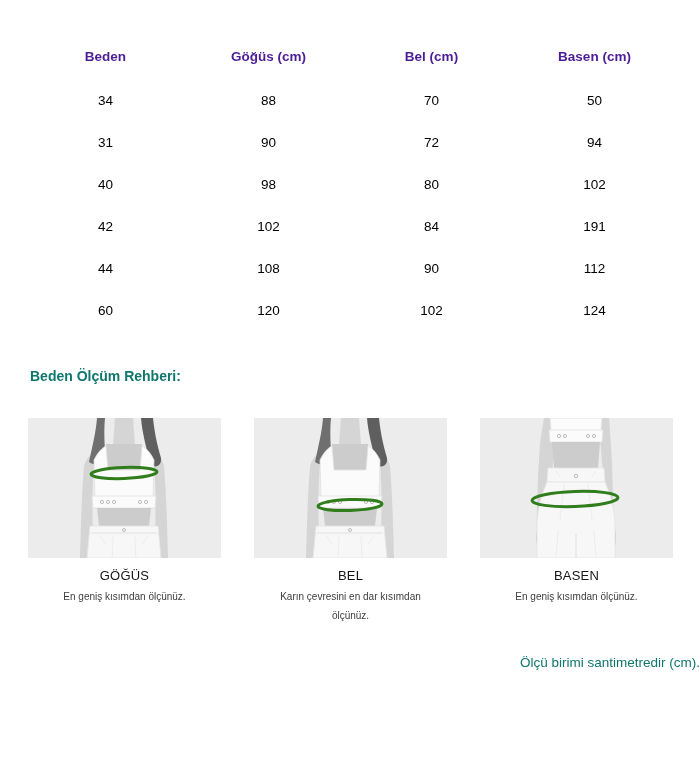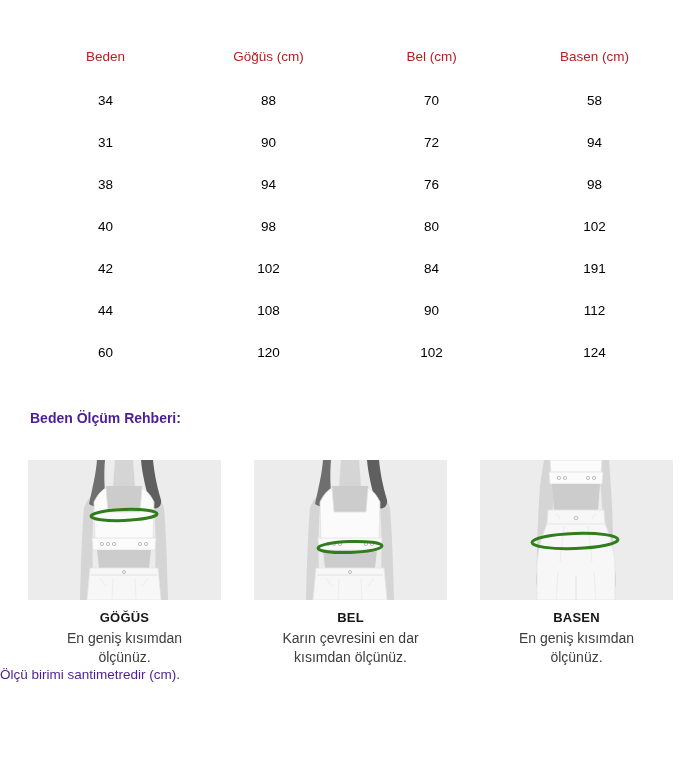--- a/index.html
+++ b/index.html
@@ -11,46 +11,46 @@
     overflow: hidden;
   }
   
   table.size-table {
     width: 652px; margin: 34px 24px 0 24px; border-collapse: collapse;
   }
   .size-table th, .size-table td {
     width: 25%; text-align: center; vertical-align: middle;
     font-size: 13.5px; border: none; padding: 0;
   }
-  .size-table thead th { height: 45px; font-weight: 400; color: #b91c1c; }
+  .size-table thead th { height: 45px; font-weight: 700; color: #4c1d95; }
   .size-table tbody td { height: 42px; font-weight: 400; color: #000000; }
 
   
   .guide-heading {
-    margin: 37px 16px 0 30px; font-size: 14px; font-weight: 600; color: #4c1d95;
+    margin: 37px 16px 0 30px; font-size: 14px; font-weight: 600; color: #0f766e;
   }
 
   
   .guide-row { display: flex; gap: 33px; padding: 0 25px 0 28px; margin-top: 34px; }
   .guide-item { width: 193px; text-align: center; }
   .guide-image {
     width: 193px; height: 140px; background: #ececec; overflow: hidden;
     display: block;
   }
   .guide-image svg { display: block; }
   .guide-label {
-    margin-top: 10px; font-size: 13px; font-weight: 700;
+    margin-top: 10px; font-size: 13px; font-weight: 400;
     letter-spacing: .2px; color: #161616;
   }
   .guide-desc {
     margin: 4px auto 0 auto; max-width: 155px;
-    font-size: 14px; line-height: 19px; color: #3d3d3d;
-  }
-
-  .footnote { text-align: left; font-size: 13.5px; color: #4c1d95; }
+    font-size: 10px; line-height: 19px; color: #3d3d3d;
+  }
+
+  .footnote { margin-top: 30px; text-align: right; font-size: 13.5px; color: #0f766e; }
 
   
   .skin { fill: #d5d5d5; }
   .skin-dark { fill: #cccccc; }
   .hairL { fill: #6f6f6f; }
   .hairR { fill: #5f5f5f; }
   .cloth { fill: #fbfbfb; stroke: #e2e2e2; stroke-width: .8; }
   .cloth2 { fill: #f7f7f7; stroke: #e4e4e4; stroke-width: .8; }
   .seam { stroke: #e0e0e0; stroke-width: 1; fill: none; }
   .seam-light { stroke: #ececec; stroke-width: 1; fill: none; }
@@ -69,33 +69,27 @@
         <th>Göğüs (cm)</th>
         <th>Bel (cm)</th>
         <th>Basen (cm)</th>
       </tr>
     </thead>
     <tbody>
       <tr>
         <td>34</td>
         <td>88</td>
         <td>70</td>
-        <td>58</td>
+        <td>50</td>
       </tr>
       <tr>
         <td>31</td>
         <td>90</td>
         <td>72</td>
         <td>94</td>
-      </tr>
-      <tr>
-        <td>38</td>
-        <td>94</td>
-        <td>76</td>
-        <td>98</td>
       </tr>
       <tr>
         <td>40</td>
         <td>98</td>
         <td>80</td>
         <td>102</td>
       </tr>
       <tr>
         <td>42</td>
         <td>102</td>

